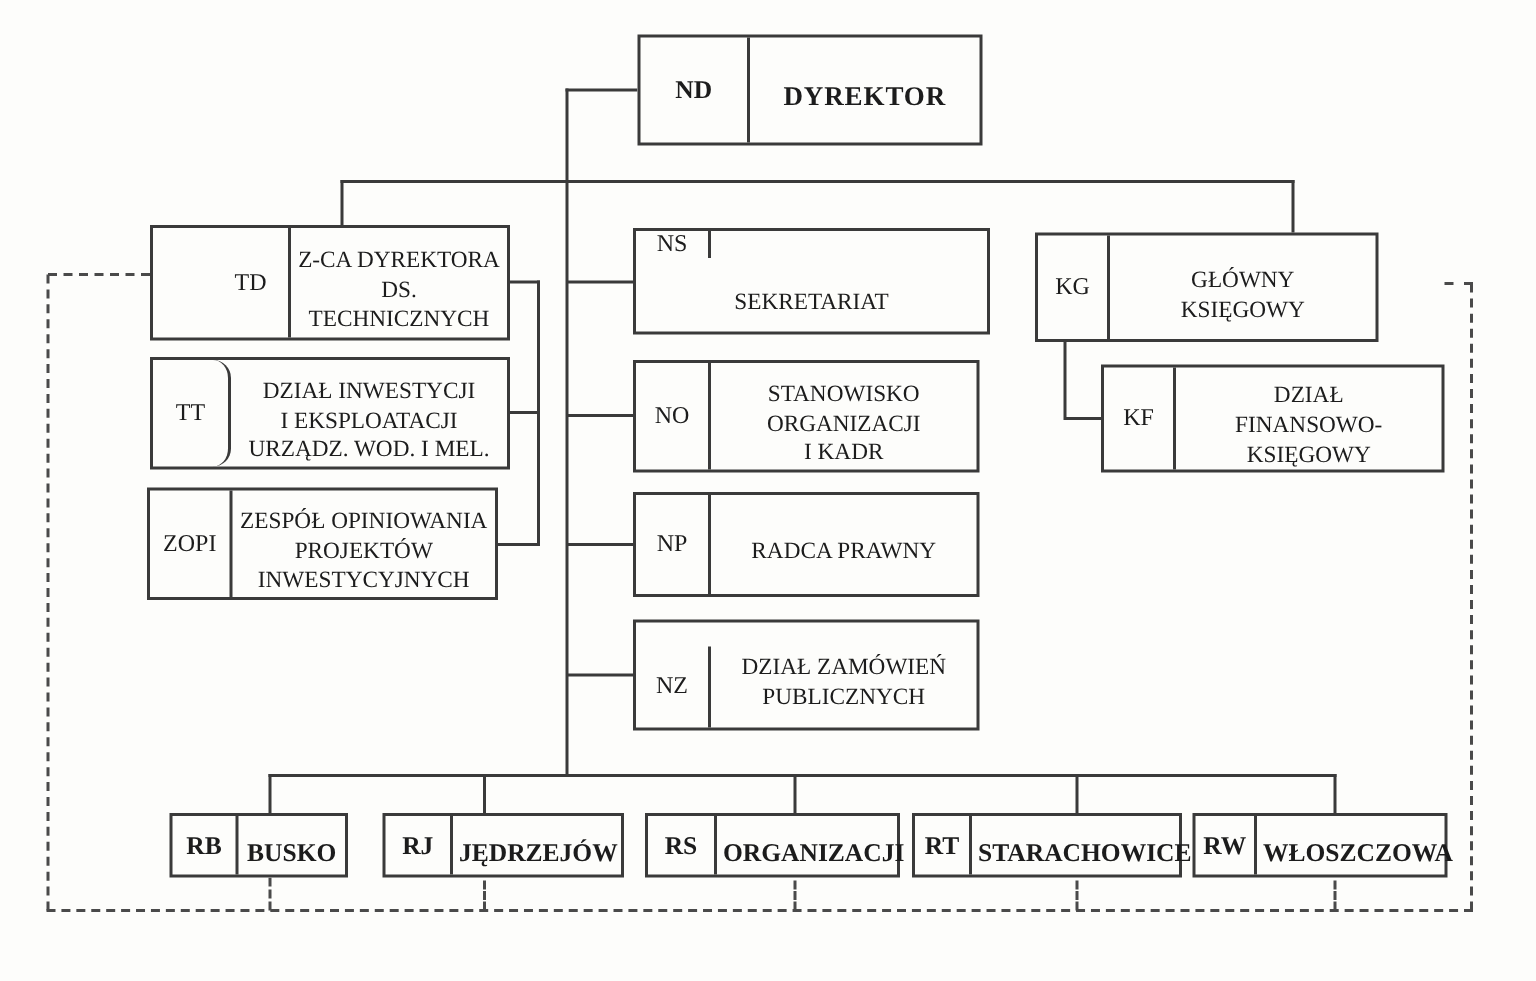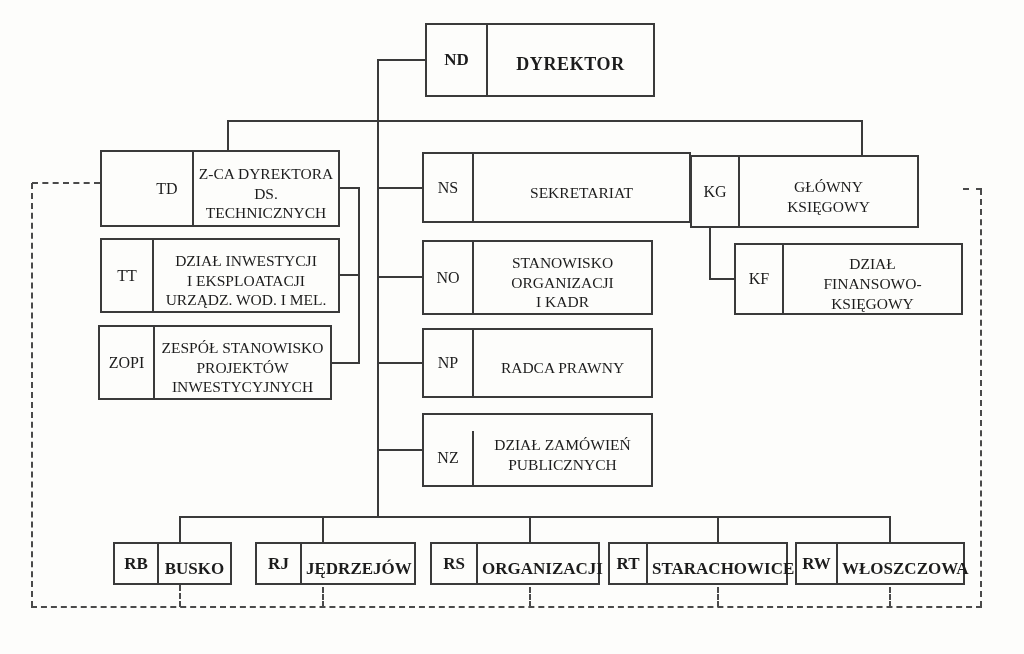--- a/index.html
+++ b/index.html
@@ -87,45 +87,45 @@
   <div class="dash-h" style="left:31px;top:606px;width:951px;"></div>
   <div class="dash-v" style="left:980px;top:189px;height:418px;"></div>
   <div class="dash-h" style="left:963px;top:188px;width:19px;"></div>
   <div class="dash-v" style="left:179px;top:585px;height:22px;"></div>
   <div class="dash-v" style="left:322px;top:587px;height:20px;"></div>
   <div class="dash-v" style="left:529px;top:587px;height:20px;"></div>
   <div class="dash-v" style="left:717px;top:587px;height:20px;"></div>
   <div class="dash-v" style="left:889px;top:587px;height:20px;"></div>
 
   <div class="node top bold" style="left:425px;top:23px;width:230px;height:74px;">
-    <div class="code" style="width:61px;">ND</div>
+    <div class="code" style="width:73px;">ND</div>
     <div class="label">DYREKTOR</div>
   </div>
 
   <div class="node" style="left:100px;top:150px;width:240px;height:77px;">
     <div class="code" style="width:52px;margin-left:40px;">TD</div>
     <div class="label">Z-CA DYREKTORA
 DS. TECHNICZNYCH</div>
   </div>
 
   <div class="node" style="left:100px;top:238px;width:240px;height:75px;">
-    <div class="code" style="width:52px;">TT</div>
+    <div class="code" style="width:52px;border-radius:12px;">TT</div>
     <div class="label">DZIAŁ INWESTYCJI
 I EKSPLOATACJI
 URZĄDZ. WOD. I MEL.</div>
   </div>
 
   <div class="node" style="left:98px;top:325px;width:234px;height:75px;">
     <div class="code" style="width:55px;">ZOPI</div>
-    <div class="label">ZESPÓŁ STANOWISKO
+    <div class="label">ZESPÓŁ OPINIOWANIA
 PROJEKTÓW
 INWESTYCYJNYCH</div>
   </div>
 
-  <div class="node" style="left:422px;top:152px;width:269px;height:71px;">
+  <div class="node" style="left:422px;top:152px;width:238px;height:71px;flex-direction:column;">
     <div class="code" style="width:50px;">NS</div>
     <div class="label">SEKRETARIAT</div>
   </div>
 
   <div class="node" style="left:422px;top:240px;width:231px;height:75px;">
     <div class="code" style="width:50px;">NO</div>
     <div class="label">STANOWISKO
 ORGANIZACJI
 I KADR</div>
   </div>

